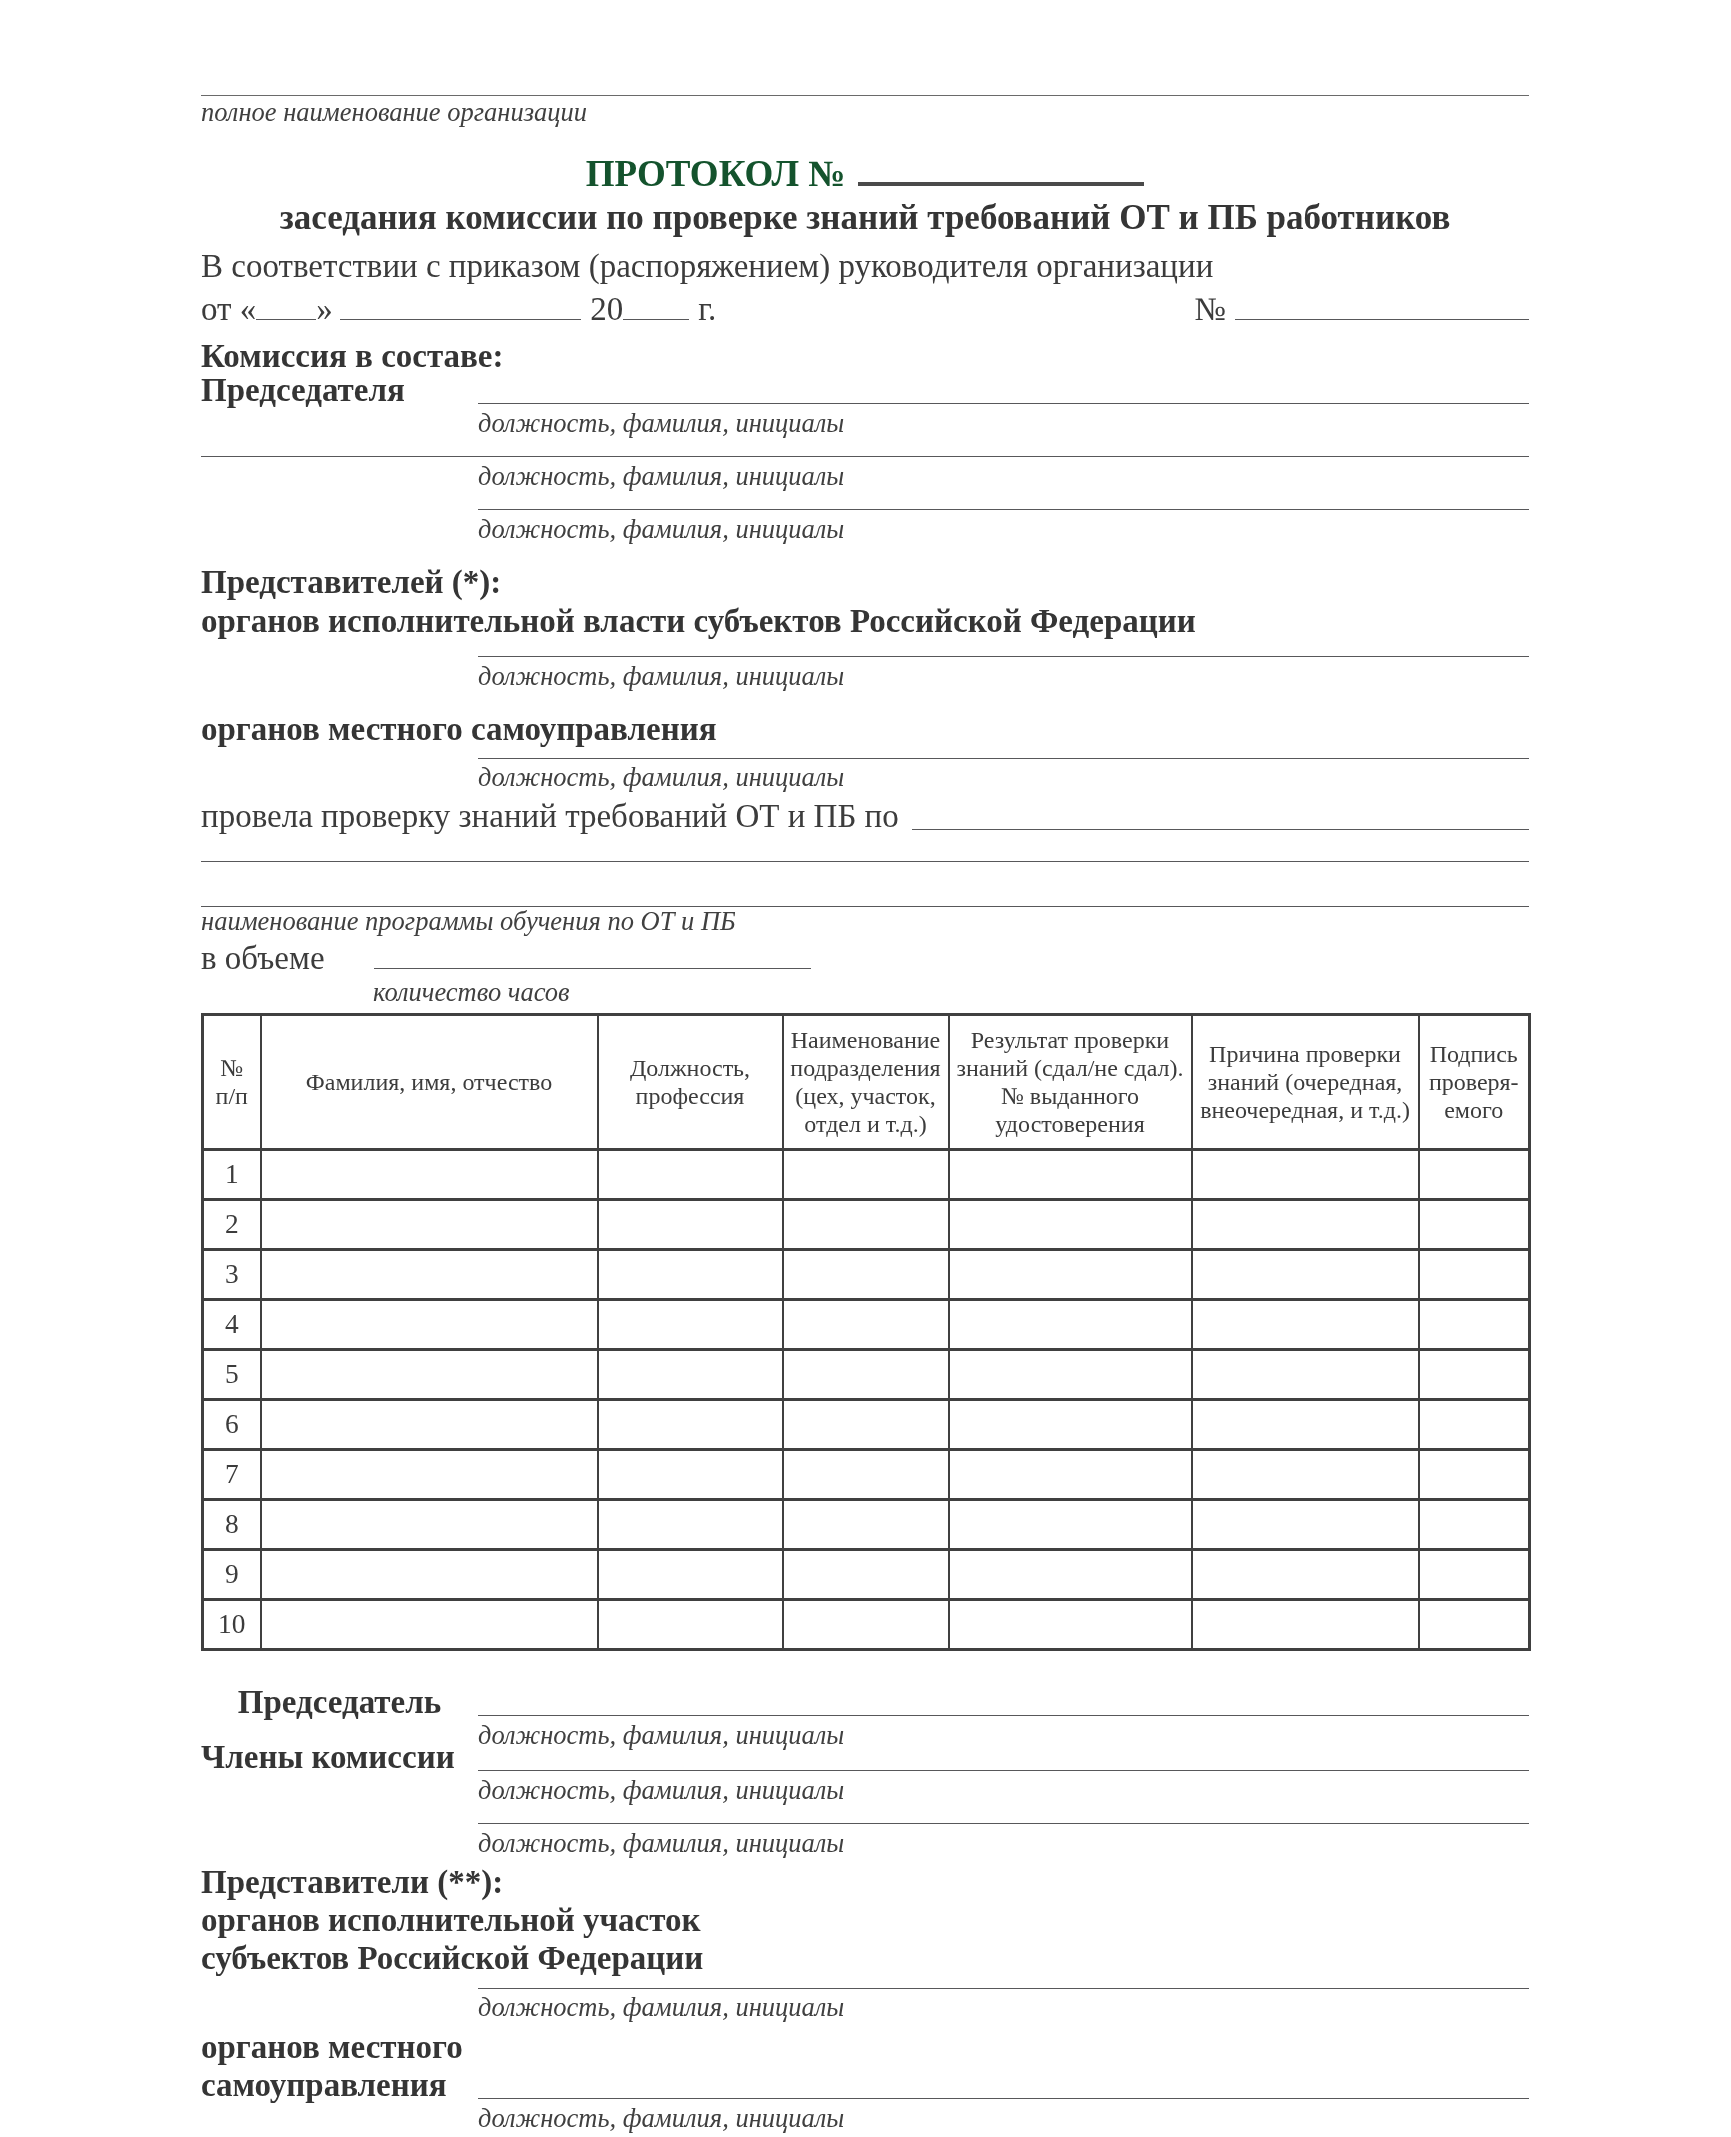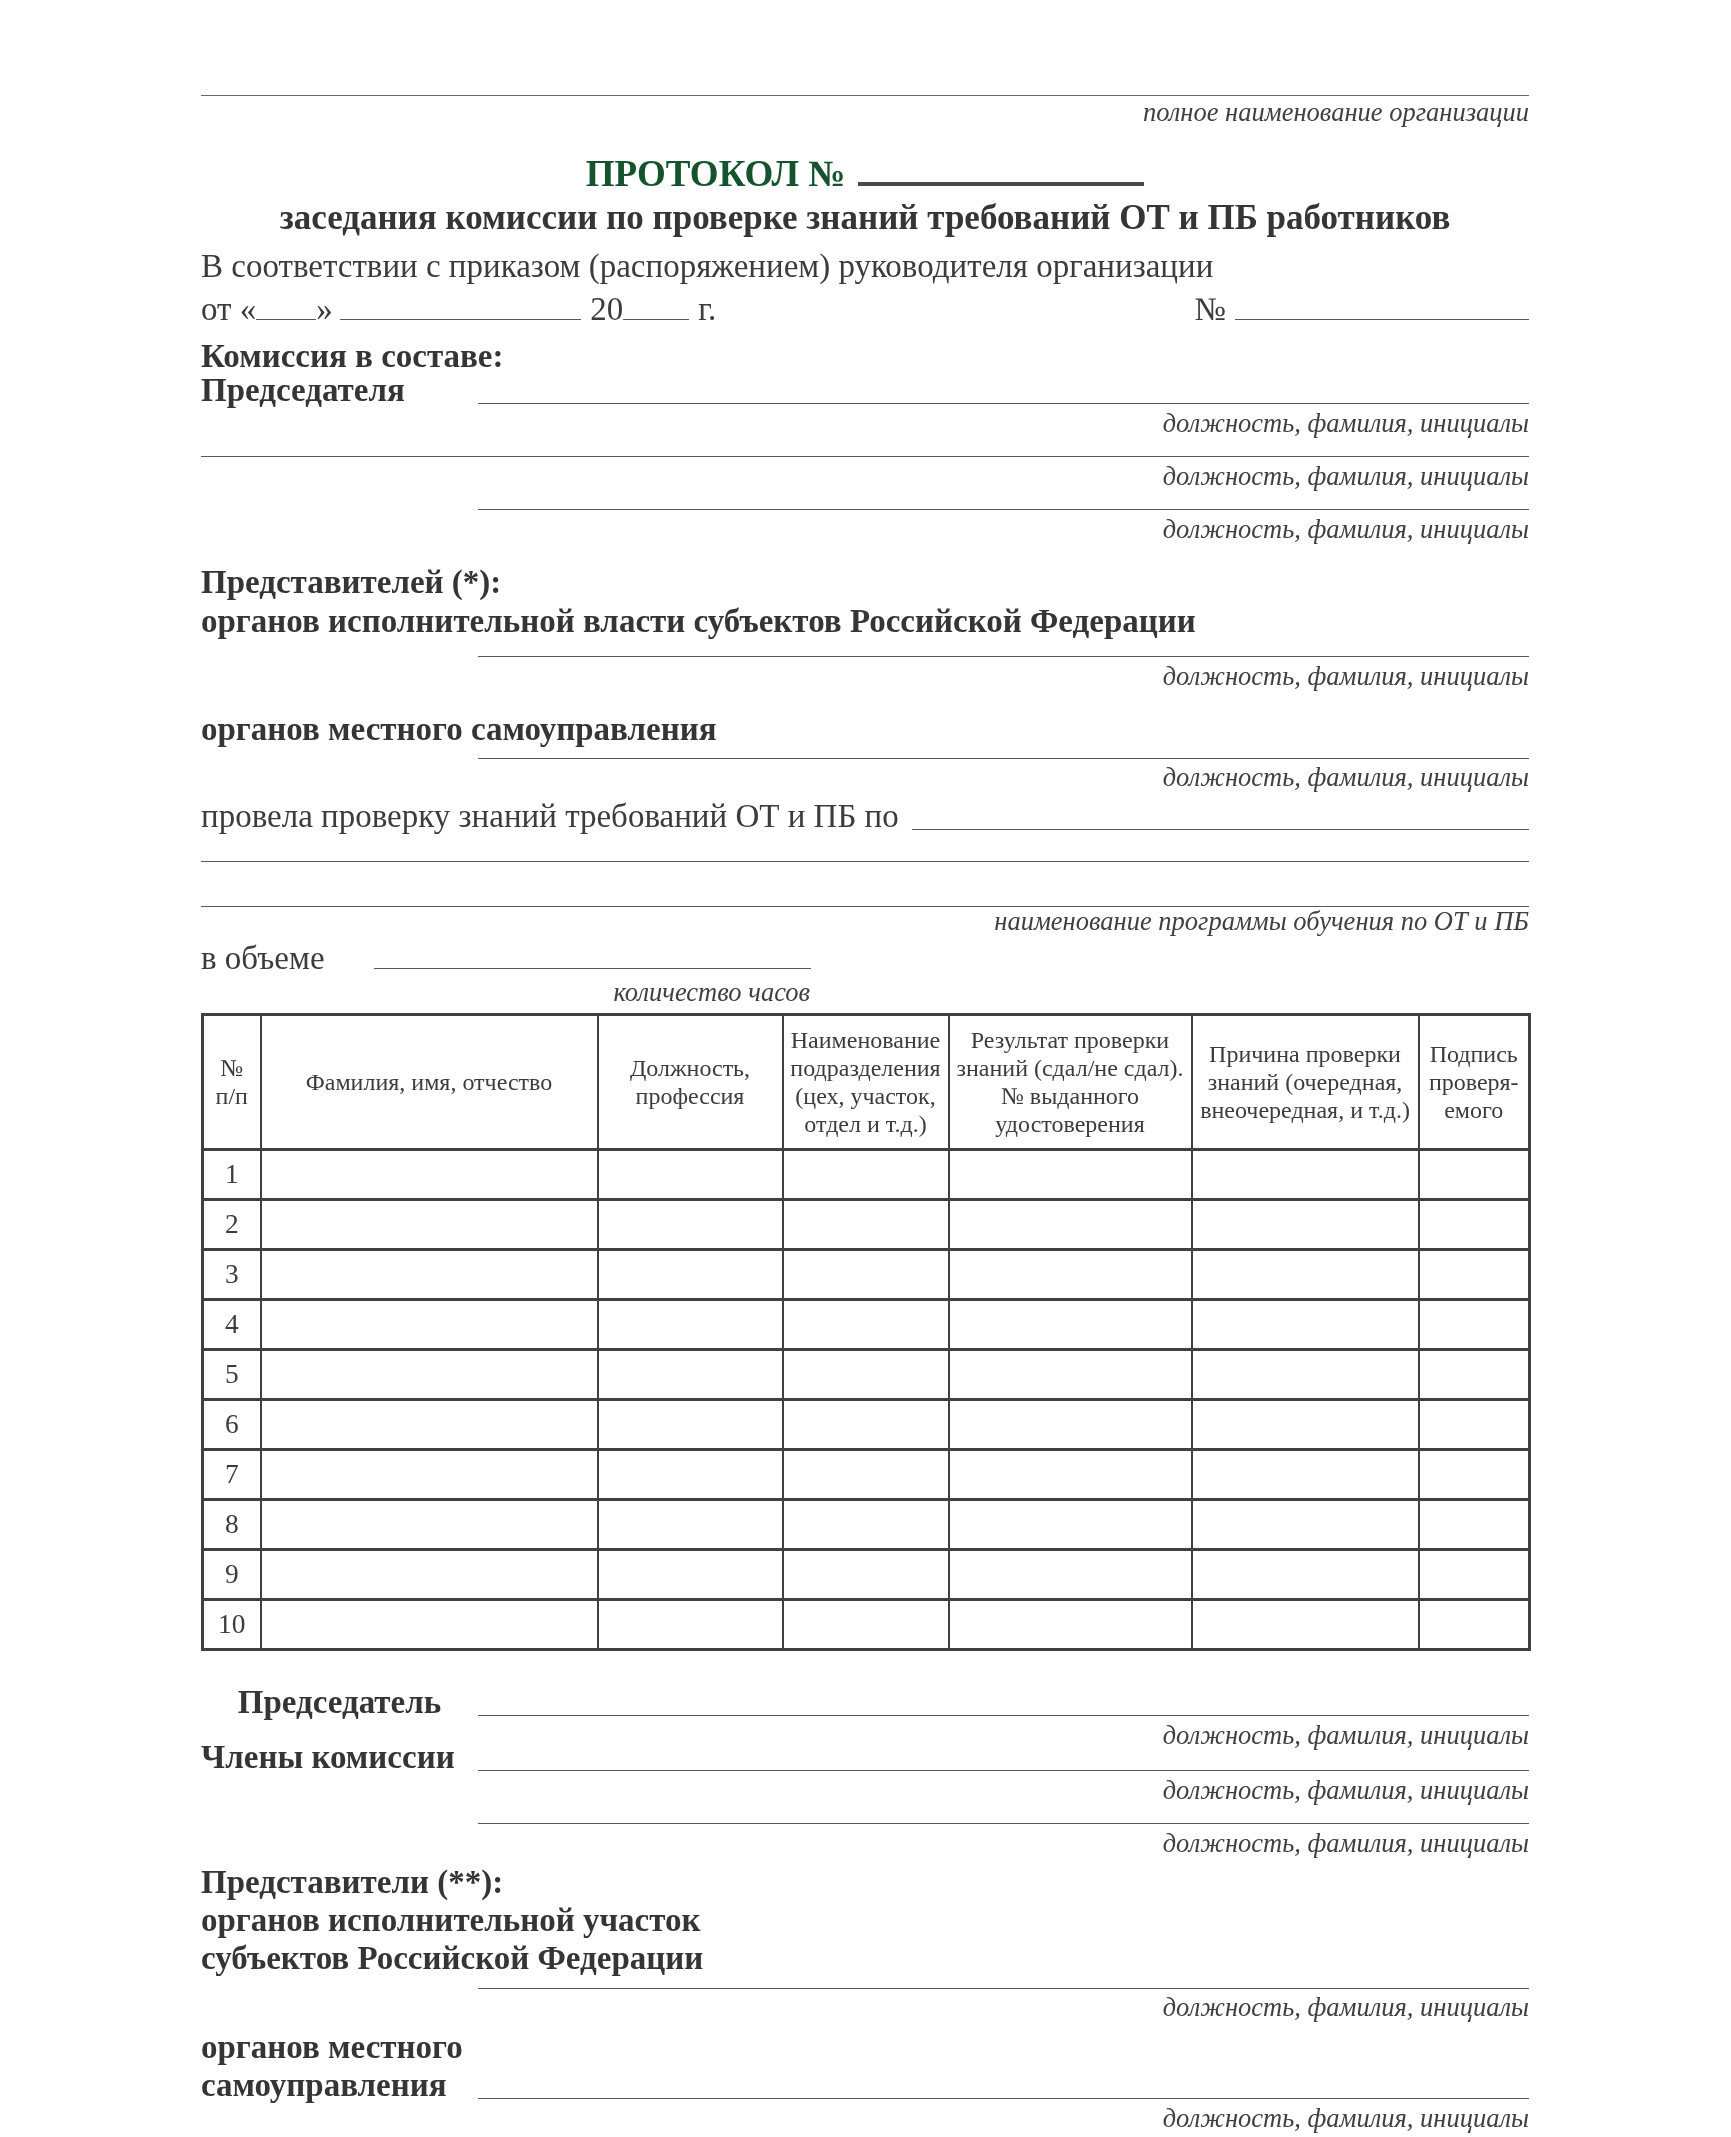--- a/index.html
+++ b/index.html
@@ -9,21 +9,21 @@
     box-sizing:border-box;
     padding:95px 203px 0 201px;
     background:#ffffff;
     color:#3c3c3c;
     font-family:"Liberation Serif","DejaVu Serif",serif;
     overflow:hidden;
   }
   .top-rule { border-top:1.8px solid #6a6a6a; height:0; }
   .caption {
     font-style:italic; font-size:26.5px; line-height:29px; color:#404040;
-    text-align:right;
+    text-align:left;
   }
   .org-caption { line-height:33px; }
   .title-row { text-align:center; margin-top:20px; font-size:37px; font-weight:bold; line-height:46px; color:#14532d; }
   .title-blank { display:inline-block; width:286px; height:33px; border-bottom:4.6px solid #4a4a4a; margin-left:12.8px; vertical-align:baseline; }
   .subtitle { text-align:center; font-size:35px; font-weight:bold; line-height:42px; color:#353535; }
   .body-text { font-size:33px; line-height:40px; margin-top:7.3px; }
   .date-row { display:flex; margin-top:1.8px; font-size:33px; line-height:42px; }
   .date-right { margin-left:auto; }
   .blank { display:inline-block; height:27.4px; border-bottom:1.8px solid #58585a; vertical-align:baseline; }
   .w66 { width:60px; } .w264 { width:241px; margin-left:7.3px; } .w72 { width:66px; }

